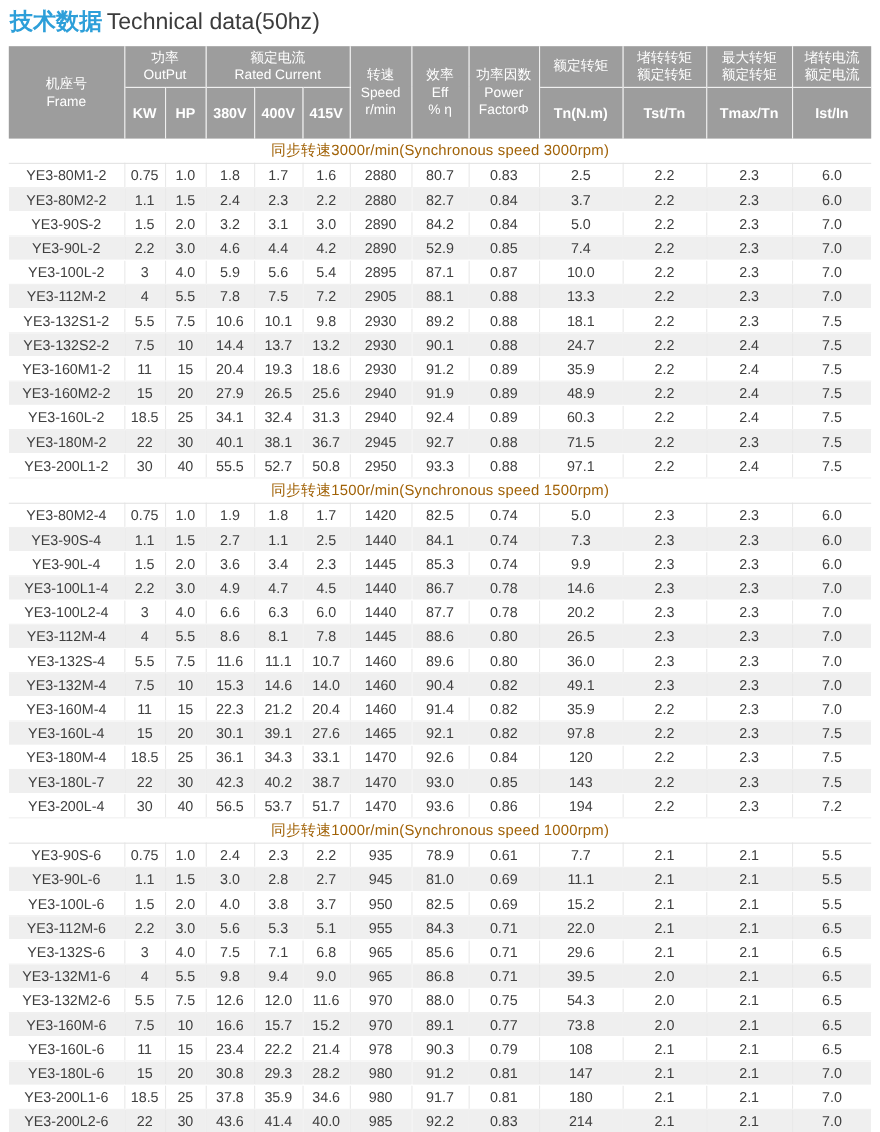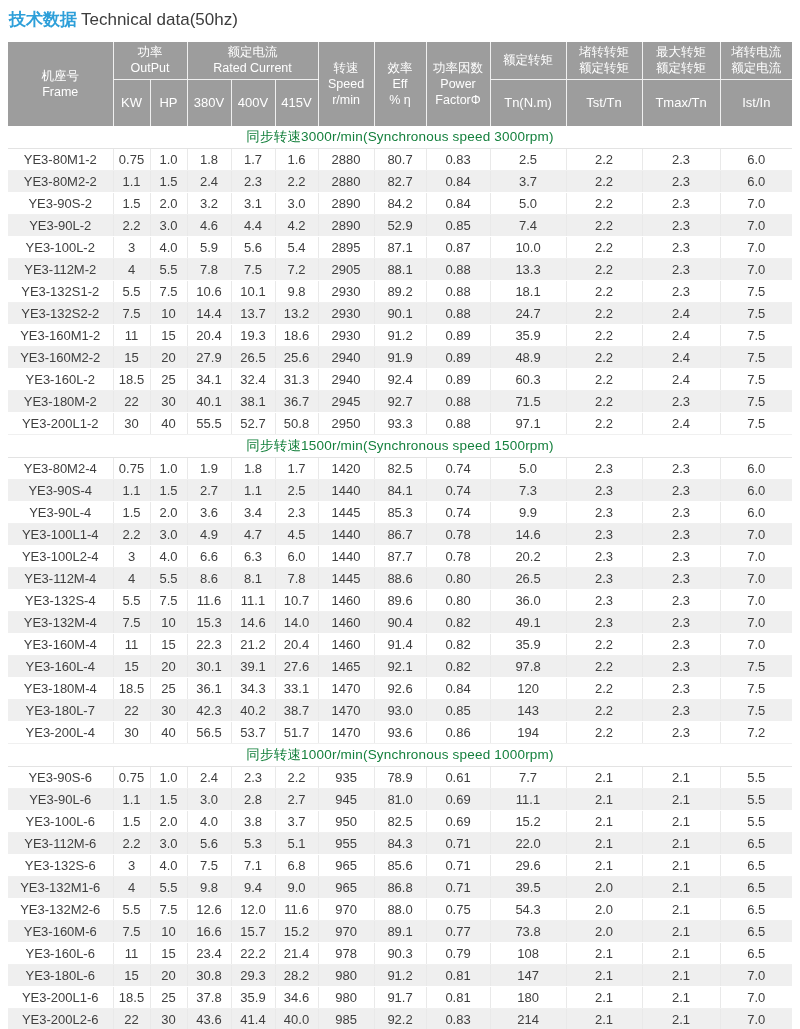--- a/index.html
+++ b/index.html
@@ -1,39 +1,39 @@
 <!DOCTYPE html>
 <html><head>
 <meta charset="utf-8">
 <style>
   html,body{margin:0;padding:0;background:#ffffff;}
   body{width:800px;height:1029px;font-family:"Liberation Sans","DejaVu Sans",sans-serif;color:#3f3f3f;}
   .page{padding:8px;}
-  .title-bar{margin:2px 0 12px 1px;font-size:17px;line-height:20px;}
+  .title-bar{margin:2px 0 12px 1px;font-size:21px;line-height:20px;}
   .title-zh{color:#2D9FD9;font-weight:bold;}
   .title-en{color:#3c3c3c;font-weight:500;margin-left:4px;}
   table.tech{width:784px;border-collapse:collapse;table-layout:fixed;}
   thead th{
     background:#9D9D9D;color:#ffffff;font-weight:400;
     font-size:12.5px;line-height:1.3;text-align:center;vertical-align:middle;
     white-space:pre-line;padding:2px 0;border-left:1px solid rgba(255,255,255,0.85);
   }
   thead tr.h1{height:36px;}
   thead tr.h2{height:21px;}
   thead tr.h1 th:first-child{border-left:none;}
-  thead tr.h2 th{border-top:1px solid rgba(255,255,255,0.85);font-size:13px;padding:15px 0;}
+  thead tr.h2 th{border-top:1px solid rgba(255,255,255,0.85);font-size:13px;padding:15px 0;font-weight:bold;}
   tbody td{
     font-size:13px;color:#3f3f3f;text-align:center;height:21px;padding:0;
     background:#ffffff;border-left:1px solid #e9e9e9;border-bottom:1px solid #f0f0f0;
     overflow:hidden;white-space:nowrap;
   }
   tbody td:first-child{border-left:none;}
   tbody tr.alt td{background:#EFEFEF;border-bottom:1px solid #ffffff;}
   tbody tr.band td{
-    background:#ffffff;height:22px;font-size:13.5px;color:#15803d;
+    background:#ffffff;height:22px;font-size:13.5px;color:#a16207;
     border-left:none;border-bottom:1px solid #e3e3e3;letter-spacing:0.2px;
   }
   tbody tr:last-child td{border-bottom:4px solid #701a75;}
 </style>
 </head>
 <body>
 
 <div class="page">
   <div class="title-bar">
     <span class="title-zh">技术数据</span><span class="title-en">Technical data(50hz)</span>

